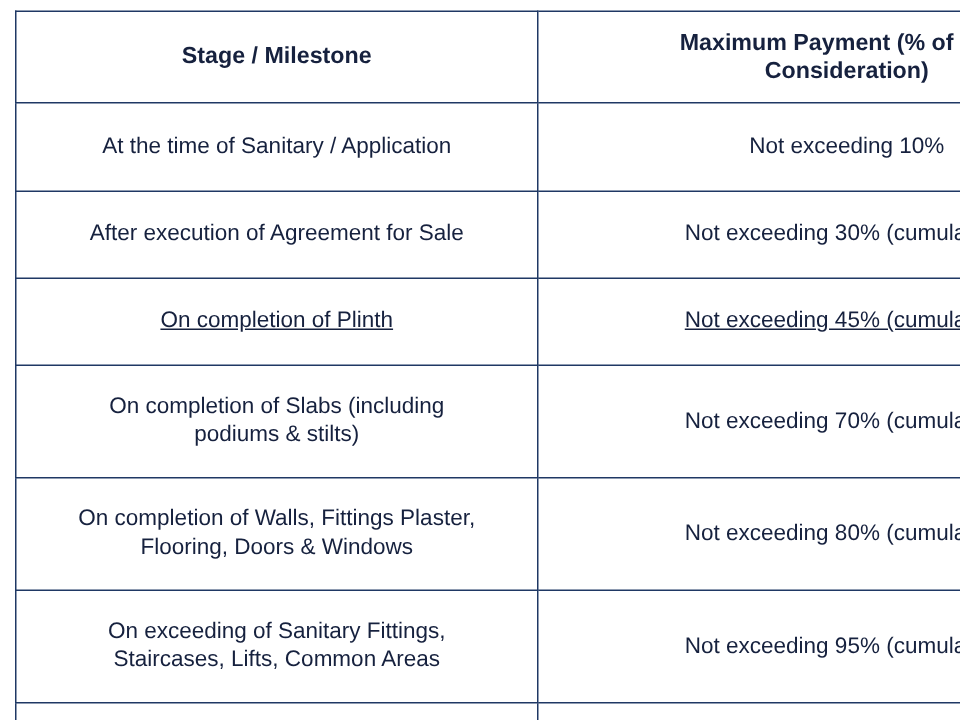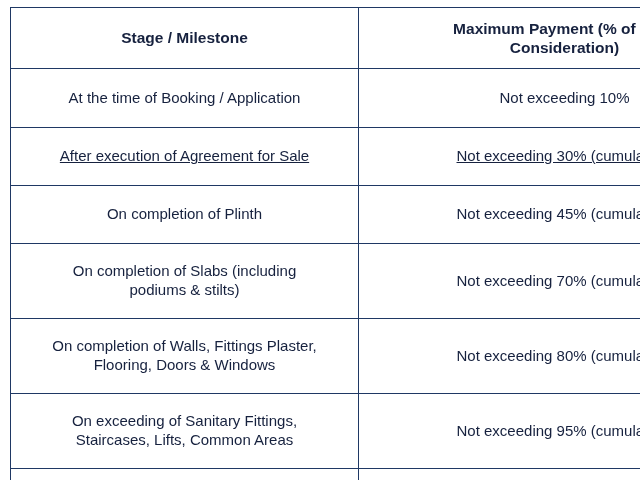--- a/index.html
+++ b/index.html
@@ -36,22 +36,22 @@
     color: #16213e;
   }
   table.payment-table th {
     font-weight: bold;
     font-size: 15.5px;
   }
   col.c-stage { width: 348px; }
   col.c-payment { width: 412px; }
   .hdr-row th { height: 48px; }
   .r1 td { height: 46px; }
-  .r2 td { height: 45px; text-decoration: underline; }
-  .r3 td { height: 45px; }
+  .r2 td { height: 45px; }
+  .r3 td { height: 45px; text-decoration: underline; }
   .r4 td { height: 62px; }
   .r5 td { height: 62px; }
   .r6 td { height: 62px; }
   .r7 td { height: 52px; }
 </style>
 </head>
 <body>
 
 <div class="table-wrap">
   <table class="payment-table">
@@ -63,21 +63,21 @@
       <tr class="hdr-row">
         <th>Stage / Milestone</th>
         <th>
           <div>Maximum Payment (% of Total</div>
           <div>Consideration)</div>
         </th>
       </tr>
     </thead>
     <tbody>
       <tr class="r1">
-        <td>At the time of Booking / Application</td>
+        <td>At the time of Sanitary / Application</td>
         <td>Not exceeding 10%</td>
       </tr>
       <tr class="r2">
         <td>After execution of Agreement for Sale</td>
         <td>Not exceeding 30% (cumulative)</td>
       </tr>
       <tr class="r3">
         <td>On completion of Plinth</td>
         <td>Not exceeding 45% (cumulative)</td>
       </tr>

